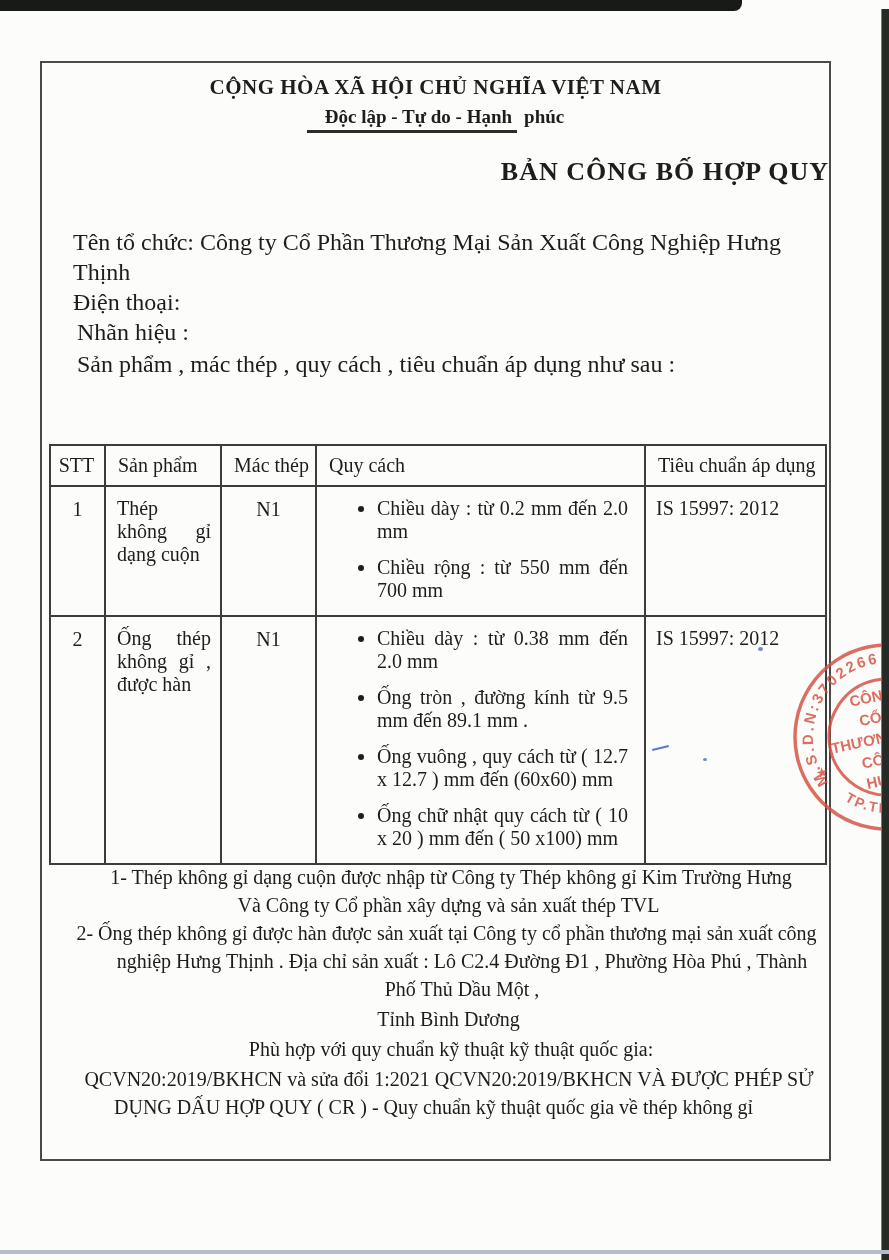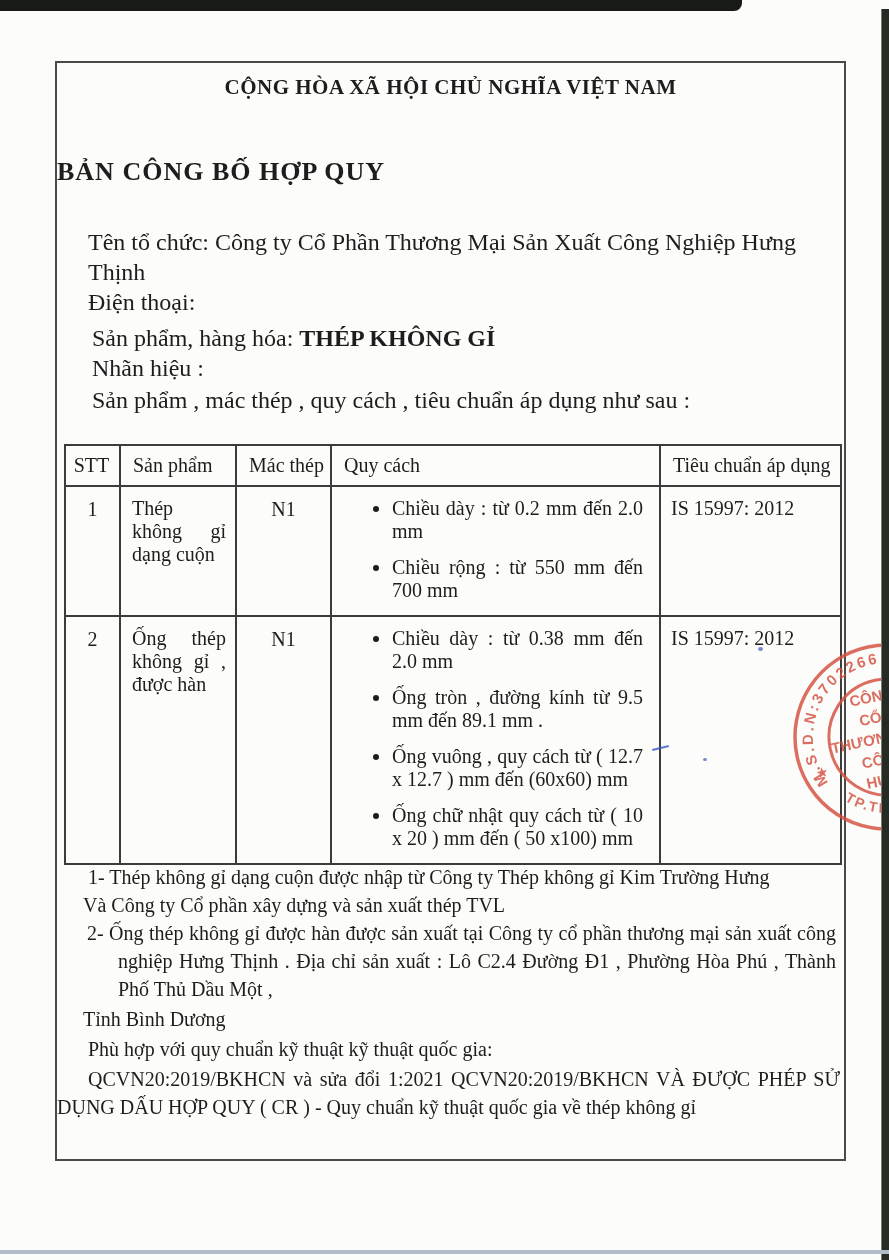--- a/index.html
+++ b/index.html
@@ -9,28 +9,28 @@
   html,body{margin:0;padding:0;}
   body{font-family:"Liberation Serif","DejaVu Serif",serif;color:var(--ink);}
   .canvas{position:relative;width:889px;height:1260px;background:var(--paper);overflow:hidden;}
 
   
   .strip-top{position:absolute;left:0;top:0;width:742px;height:11px;background:#181a17;border-bottom-right-radius:8px;z-index:6;}
   .strip-right{position:absolute;left:881px;top:9px;width:8px;height:1251px;background:#272b25;border-left:1px solid #777d72;z-index:6;}
   .strip-bottom{position:absolute;left:0;top:1250px;width:889px;height:4px;background:#b4bcca;z-index:6;}
 
   
-  .frame{position:absolute;left:55px;top:61px;width:791px;height:1100px;border:2px solid var(--frame_border);background:transparent;}
+  .frame{position:absolute;left:40px;top:61px;width:791px;height:1100px;border:2px solid var(--frame_border);background:transparent;}
   .frame > div{position:absolute;left:0;right:0;}
 
   .nat-title{top:12px;text-align:center;font-size:21px;font-weight:bold;letter-spacing:.5px;}
   .motto{top:43px;text-align:center;font-size:19px;font-weight:bold;}
   .motto-u{display:inline-block;border-bottom:3px solid #2b2b2b;padding:0 5px 2px 18px;}
   .motto-t{margin-left:7px;}
-  .doc-title{top:94px;text-align:left;font-size:26px;font-weight:bold;letter-spacing:1px;}
+  .doc-title{top:94px;text-align:right;font-size:26px;font-weight:bold;letter-spacing:1px;}
   .doc-number{top:135px;text-align:center;font-size:21px;}
 
   .info{top:164px;font-size:24px;line-height:30px;}
   .info p{margin:0;padding:0 12px 0 31px;}
   .info .prod{margin-top:6px;padding-left:35px;}
   .info .brand{padding-left:35px;}
   .info .intro{margin-top:2px;padding-left:35px;}
 
   .tablewrap{top:381px;left:7px !important;right:auto !important;width:776px;}
   table{border-collapse:collapse;table-layout:fixed;width:776px;}
@@ -40,21 +40,21 @@
   tr.r1{height:95px;} tr.r2{height:242px;}
   td.c-stt{text-align:center;padding-top:11px;}
   td.c-sp{text-align:justify;padding:10px 9px 0 11px;}
   td.c-mt{text-align:center;padding-top:11px;margin-top:32px;}
   td.c-qc{padding:2px 0 0 0;}
   td.c-qc ul{margin:8px 0 0 0;padding-left:60px;}
   td.c-qc li{margin-bottom:13px;text-align:justify;padding-right:16px;}
   td.c-tc{padding:10px 6px 0 10px;}
 
   .notes{top:800px;font-size:20px;line-height:28px;}
-  .notes p{margin:0;}
+  .notes p{margin:0;text-align:center;}
   .n1a{padding-left:31px;}
   .n1b{padding-left:26px;}
   .n2{padding-left:61px;text-indent:-31px;text-align:justify;padding-right:8px;}
   .n2t{padding-left:26px;margin-top:2px !important;}
   .nc{padding-left:31px;margin-top:2px !important;font-family:Liberation Serif, serif;}
   .nd{text-indent:31px;text-align:justify;padding-right:4px;margin-top:2px !important;}
 
   
   .stamp{position:absolute;left:747px;top:597px;width:280px;height:280px;transform:rotate(-12deg);color:var(--stamp_red);opacity:.82;z-index:3;}
   .stamp text{fill:currentColor;font-family:"Liberation Sans","DejaVu Sans",sans-serif;font-weight:bold;}
@@ -72,27 +72,29 @@
 <body>
 
 <div class="canvas">
 
   <div class="strip-top"></div>
 
   <div class="frame">
 
     <div class="nat-title">CỘNG HÒA XÃ HỘI CHỦ NGHĨA VIỆT NAM</div>
 
+    <div class="motto">
+      <span class="motto-u">Độc lập - Tự do - Hạnh</span><span class="motto-t">phúc</span>
+    </div>
 
     <div class="doc-title">BẢN CÔNG BỐ HỢP QUY</div>
 
     <div class="info">
       <p>Tên tổ chức: Công ty Cổ Phần Thương Mại Sản Xuất Công Nghiệp Hưng Thịnh</p>
       <p>Điện thoại:</p>
-      <p class="prod"><span>Sản phẩm, hàng hóa: </span><b>THÉP KHÔNG GỈ</b></p>
       <p class="brand">Nhãn hiệu :</p>
       <p class="intro">Sản phẩm , mác thép , quy cách , tiêu chuẩn áp dụng như sau :</p>
     </div>
 
     <div class="tablewrap">
       <table>
         <colgroup>
           <col style="width:55px">
             <col style="width:116px">
             <col style="width:95px">

